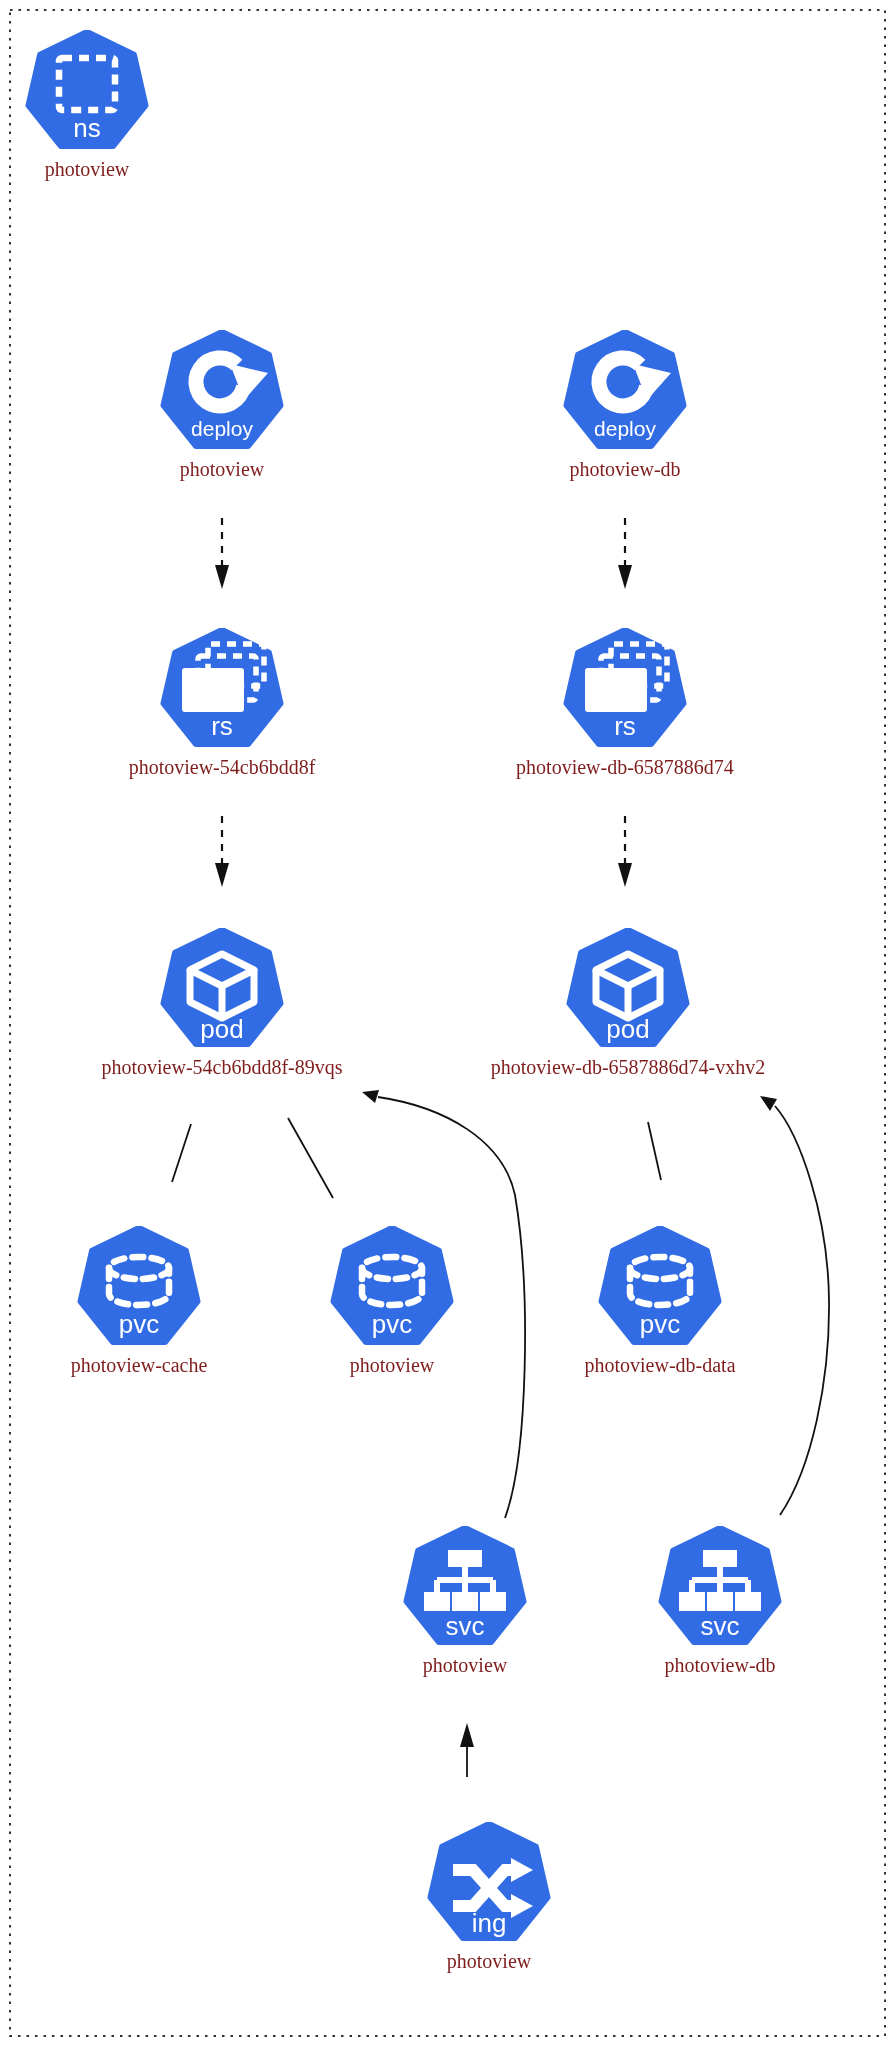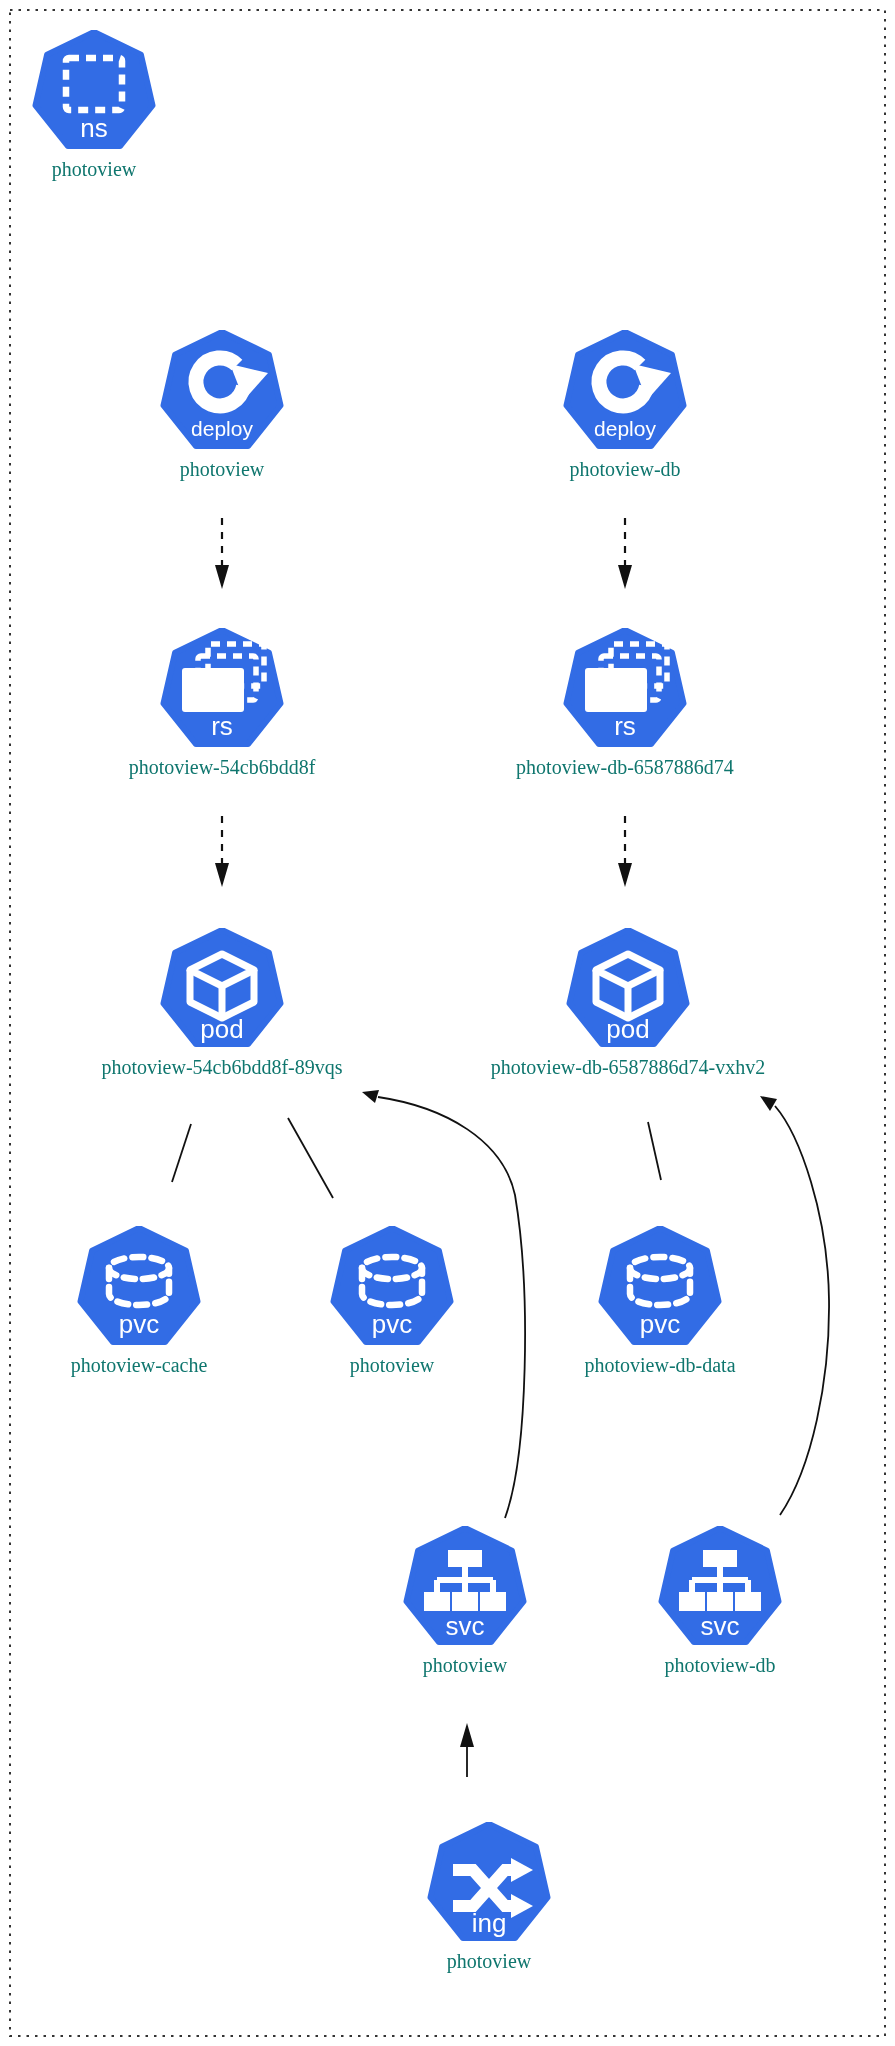--- a/index.html
+++ b/index.html
@@ -9,21 +9,21 @@
   .dashline{stroke:#111;stroke-width:2.2;stroke-dasharray:7 7;fill:none;}
   .solidline{stroke:#111;stroke-width:1.8;fill:none;}
   .ahead{fill:#111;stroke:none;}
   .node{position:absolute;width:124px;}
   .hepta-svg{display:block;width:124px;height:124px;}
   .hepta{fill:#326CE5;stroke:#326CE5;stroke-width:6;stroke-linejoin:round;}
   .badge{fill:#ffffff;font-family:"Liberation Sans","DejaVu Sans",sans-serif;
          font-size:26px;}
   .badge-sm{font-size:21px;}
   .label{position:absolute;top:128px;left:50%;transform:translateX(-50%);
-         white-space:nowrap;font-size:20px;color:#0f766e;}
+         white-space:nowrap;font-size:20px;color:#7f1d1d;}
   .defs-hidden{position:absolute;width:0;height:0;overflow:hidden;}
 </style>
 </head>
 <body>
 
 <div id="canvas">
 
   <svg class="defs-hidden" aria-hidden="true">
     <defs>
       <path id="hepta-path" d="M62,2 L108.9,24.6 L120.5,75.4 L88,116.1 L36,116.1 L3.5,75.4 L15.1,24.6 Z"></path>
@@ -86,21 +86,21 @@
     <path class="solidline" d="M505,1518 C528,1455 531,1290 515,1195 C503,1140 445,1107 378,1097"></path>
     <polygon class="ahead" points="362,1092 379,1090 375,1103"></polygon>
 
     <path class="solidline" d="M780,1515 C812,1468 830,1380 829,1300 C828,1215 800,1135 775,1106"></path>
     <polygon class="ahead" points="760,1096 777,1099 770,1111"></polygon>
 
     <line class="solidline" x1="467" y1="1746" x2="467" y2="1777"></line>
     <polygon class="ahead" points="467,1723 460,1747 474,1747"></polygon>
   </svg>
 
-  <div class="node" style="left:32px;top:30px;text-decoration:underline;">
+  <div class="node" style="left:25px;top:30px;text-decoration:underline;">
     <svg class="hepta-svg" viewBox="0 0 124 124">
       <use href="#hepta-path" class="hepta"></use>
         <use href="#glyph-ns"></use>
       <text class="badge" x="62" y="107" text-anchor="middle">ns</text>
     </svg>
     <div class="label">photoview</div>
   </div>
 
   <div class="node" style="left:160px;top:330px;">
     <svg class="hepta-svg" viewBox="0 0 124 124">

